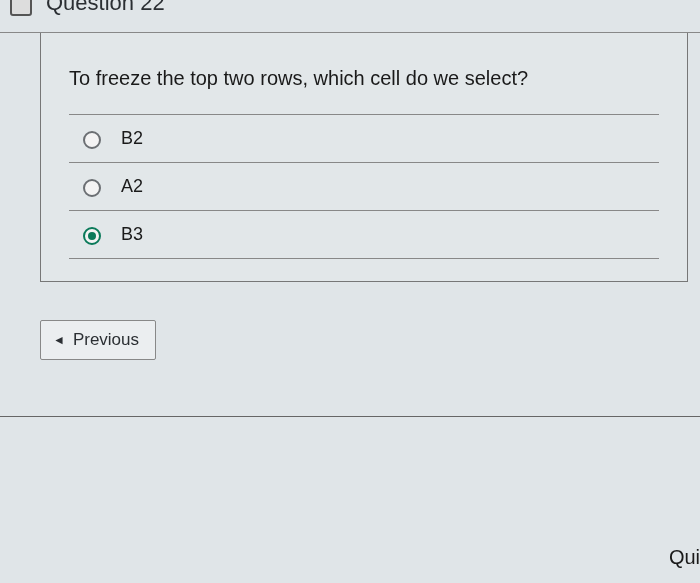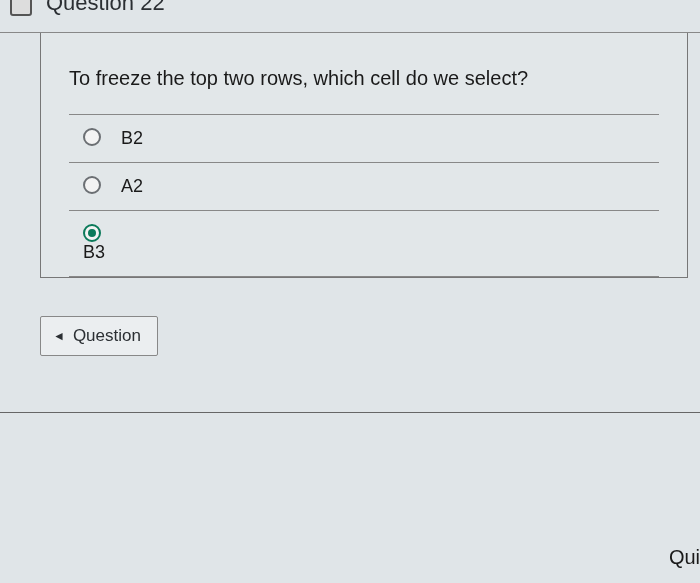--- a/index.html
+++ b/index.html
@@ -40,39 +40,39 @@
       font-weight: 500;
       color: #2b2f33;
       position: relative;
       top: -10px;
     }
     .card {
       margin: 0 12px 0 40px;
       border: 1px solid #777;
       border-top: none;
       background: rgba(255,255,255,0.08);
+      padding-bottom: 22px;
     }
     .question-text {
       font-size: 20px;
       color: #1a1a1a;
       padding: 34px 28px 24px 28px;
     }
     .options {
       padding: 0 28px;
     }
     .option {
       display: flex;
-      align-items: flex-start;
+      align-items: flex-end;
       border-top: 1px solid #888;
       padding: 13px 0 13px 14px;
       cursor: pointer;
     }
     .option:last-child {
       border-bottom: 1px solid #888;
-      flex-direction: column;
     }
     .radio {
       width: 18px;
       height: 18px;
       border: 2px solid #6b6f73;
       border-radius: 50%;
       margin-right: 20px;
       display: flex;
       align-items: center;
       justify-content: center;
@@ -150,19 +150,19 @@
       <div class="option">
         <span class="radio selected"></span>
         <span class="option-label">B3</span>
       </div>
     </div>
   </div>
 
   <div class="nav-row">
     <button class="prev-btn">
       <span class="tri">◄</span>
-      <span>Question</span>
+      <span>Previous</span>
     </button>
   </div>
 
   <div class="footer-divider"></div>
   <div class="footer-label">Qui</div>
 </div>
 
 </body></html>

